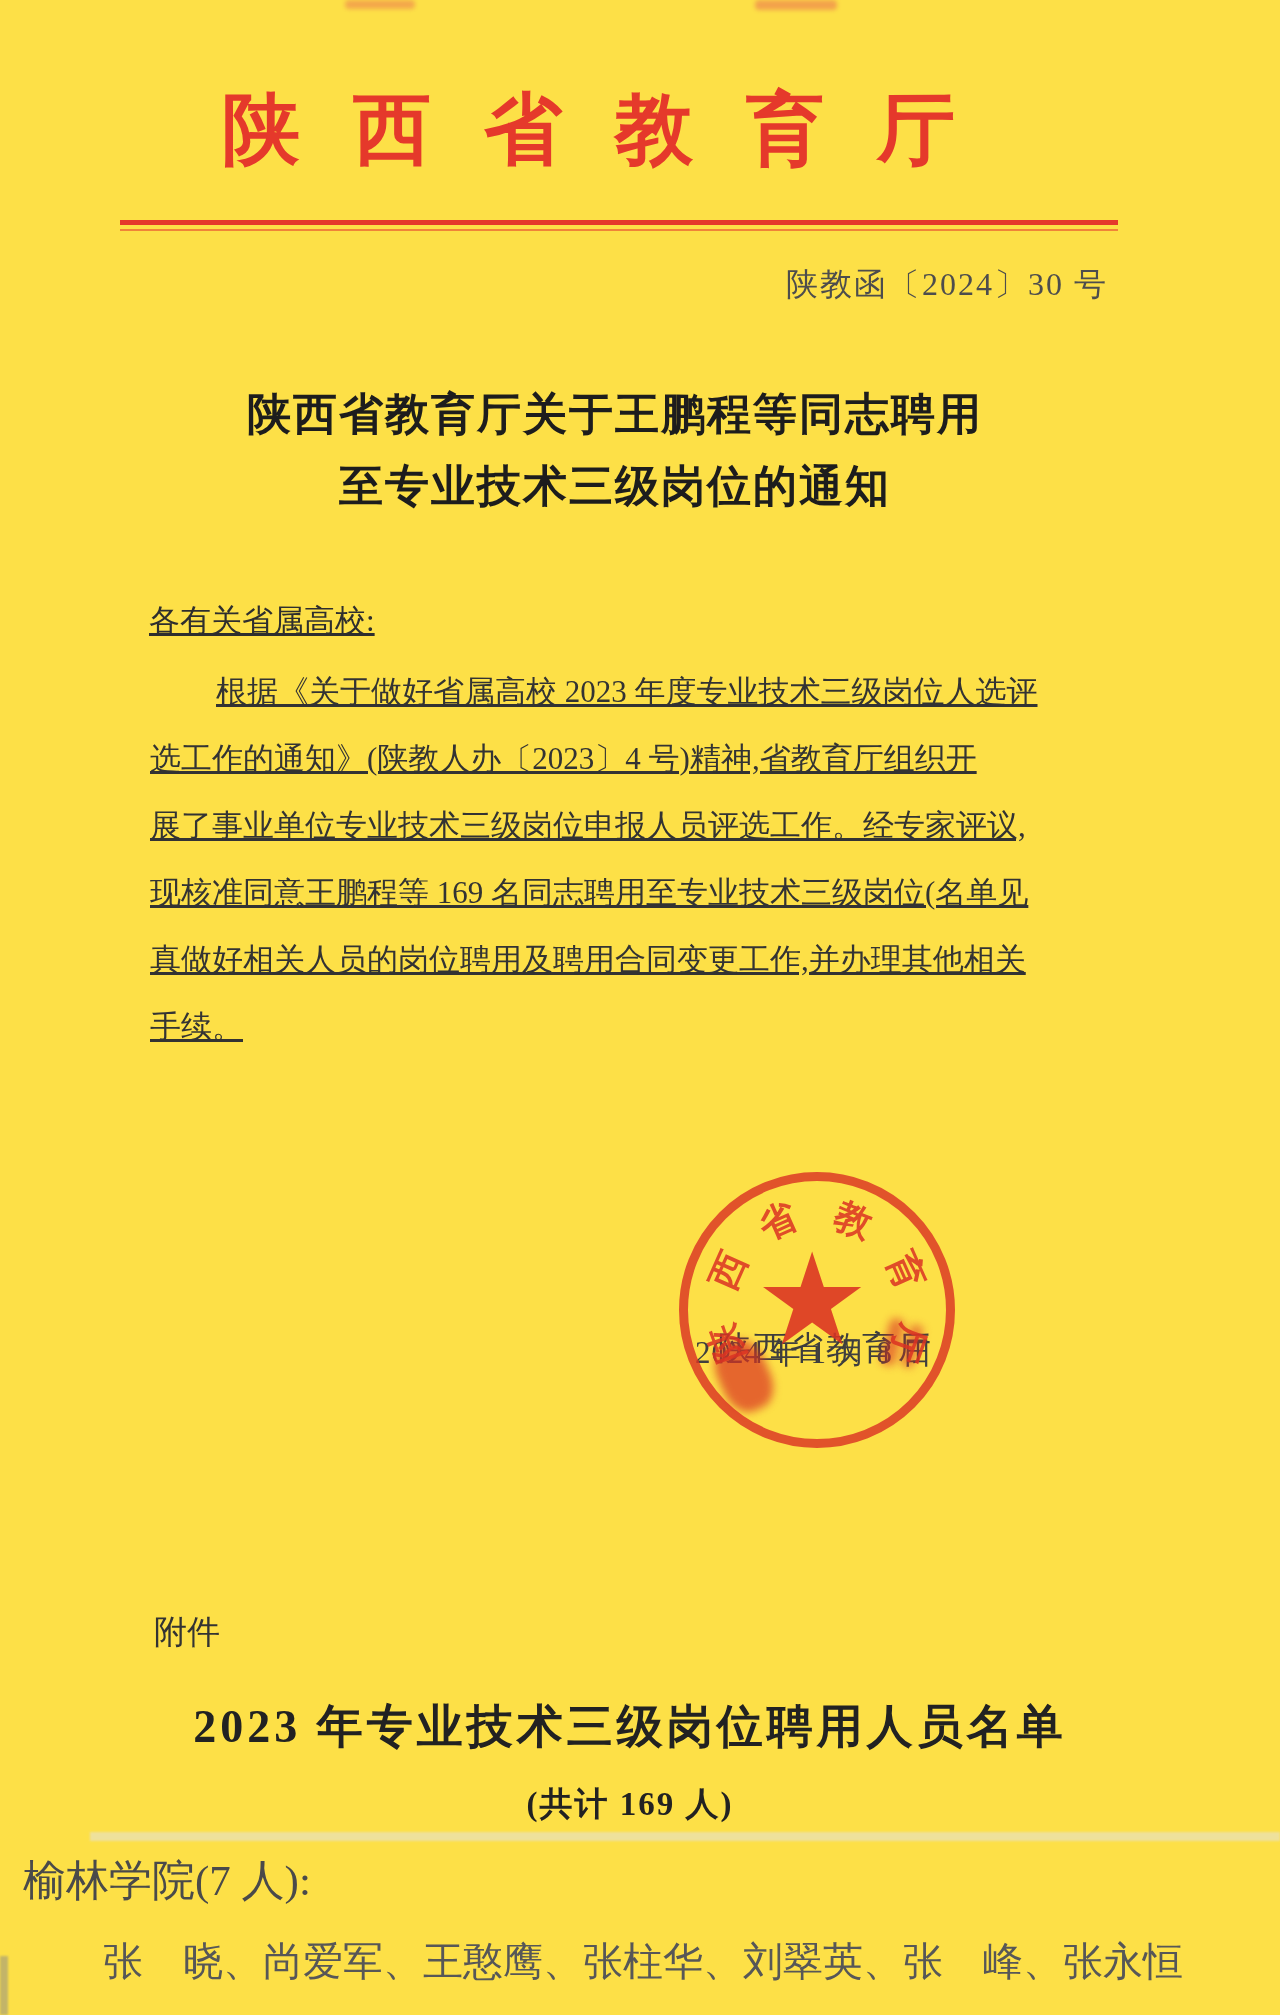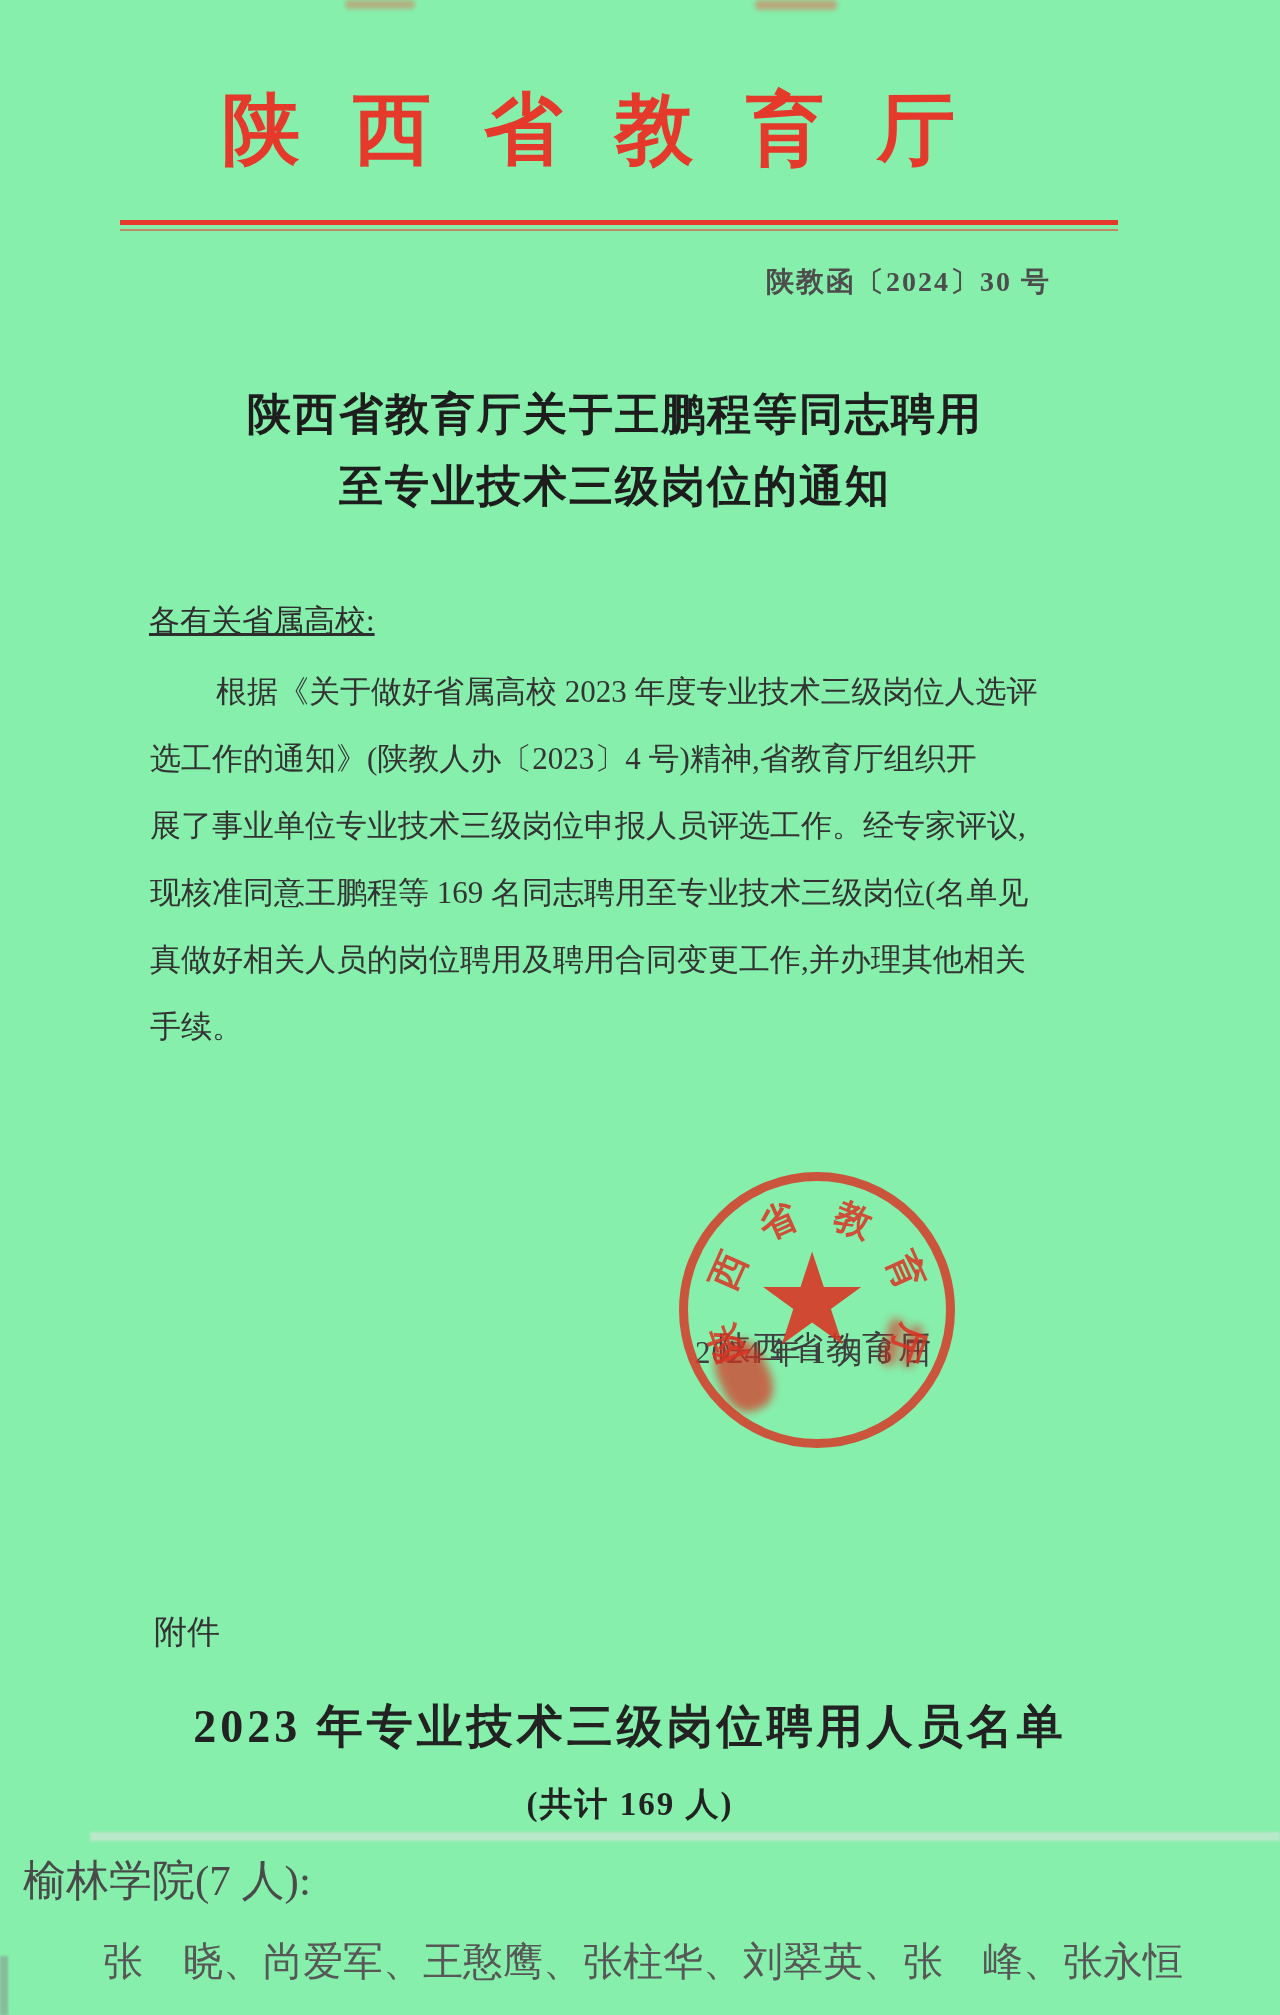--- a/index.html
+++ b/index.html
@@ -2,46 +2,46 @@
 <html><head>
 <meta charset="utf-8">
 <style>
   html,body{margin:0;padding:0;}
   body{
     width:1280px;height:2015px;
     background:#ffffff;
     font-family:"Liberation Serif","DejaVu Serif",serif;
     position:relative;overflow:hidden;
   }
-  .page{position:absolute;inset:0;background:#86efac;}
+  .page{position:absolute;inset:0;background:#fde047;}
   .abs{position:absolute;white-space:nowrap;}
 
   
   .letterhead{
     left:222px;top:78px;
     font-size:78px;font-weight:700;color:#e5392b;
     letter-spacing:53px;
   }
   .rule-main{left:120px;top:220px;width:998px;height:5px;background:#e5392b;}
   .rule-thin{left:120px;top:229px;width:998px;height:2px;background:#e5392b;opacity:.55;}
 
   .doc-number{
-    left:766px;top:263px;
-    font-size:28px;color:#4d4d4d;letter-spacing:2px;font-weight:bold;
+    left:786px;top:263px;
+    font-size:32px;color:#4d4d4d;letter-spacing:2px;
   }
 
   .notice-title{left:115px;width:1000px;text-align:center;
     font-size:44px;font-weight:700;color:#1d1d1d;letter-spacing:2px;}
   .title1{top:385px;}
   .title2{top:457px;}
 
   .salutation{left:149px;top:600px;font-size:31px;color:#2e2e2e;text-decoration:underline;}
 
   .body-par{left:150px;top:658px;color:#333;}
-  .body-par .line{font-size:31px;line-height:67px;height:67px;white-space:nowrap;}
+  .body-par .line{font-size:31px;line-height:67px;height:67px;white-space:nowrap;text-decoration:underline;}
   .body-par .line.indent{padding-left:66px;}
 
   
   .seal{left:679px;top:1172px;width:276px;height:276px;z-index:3;}
   .seal-ring{position:absolute;inset:0;border:9px solid #db3323;border-radius:50%;opacity:.82;}
   .seal-star{position:absolute;left:calc(50% - 5px);top:calc(50% - 10px);
     transform:translate(-50%,-50%);font-size:128px;color:#db3323;opacity:.88;
     font-family:"DejaVu Sans",sans-serif;line-height:1;}
   .seal-char{position:absolute;left:50%;top:50%;
     font-size:37px;font-weight:700;color:#db3323;opacity:.85;line-height:1;}

